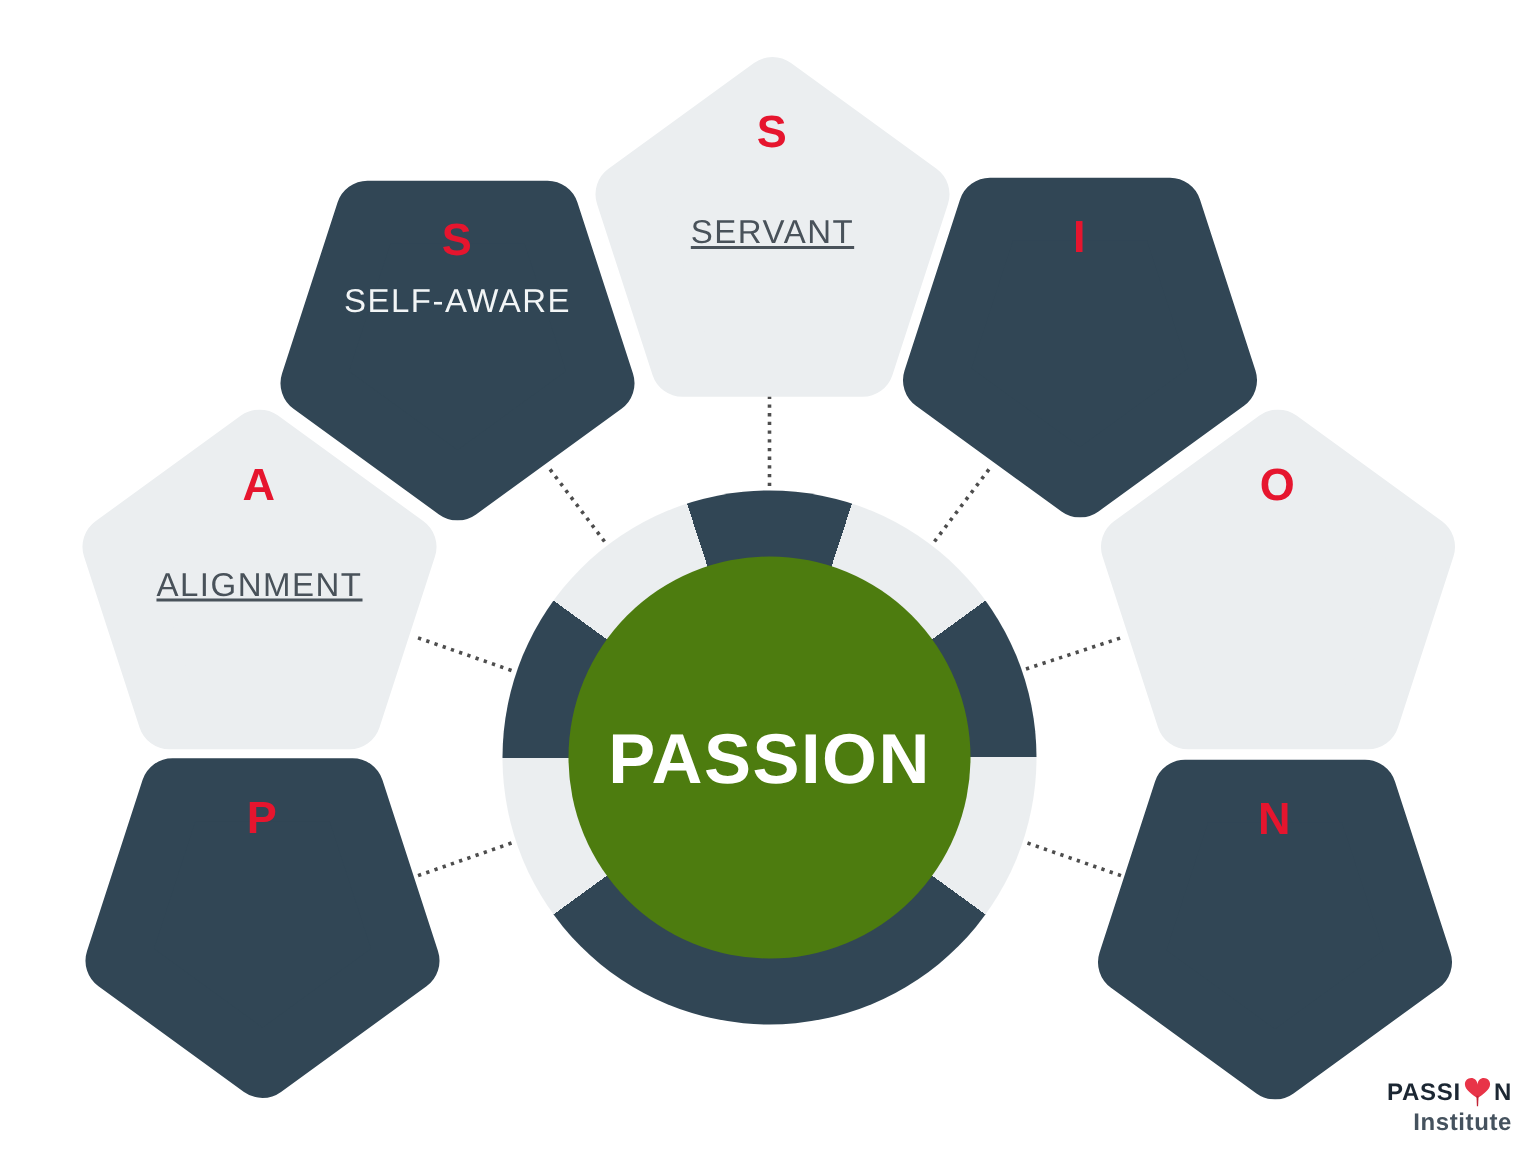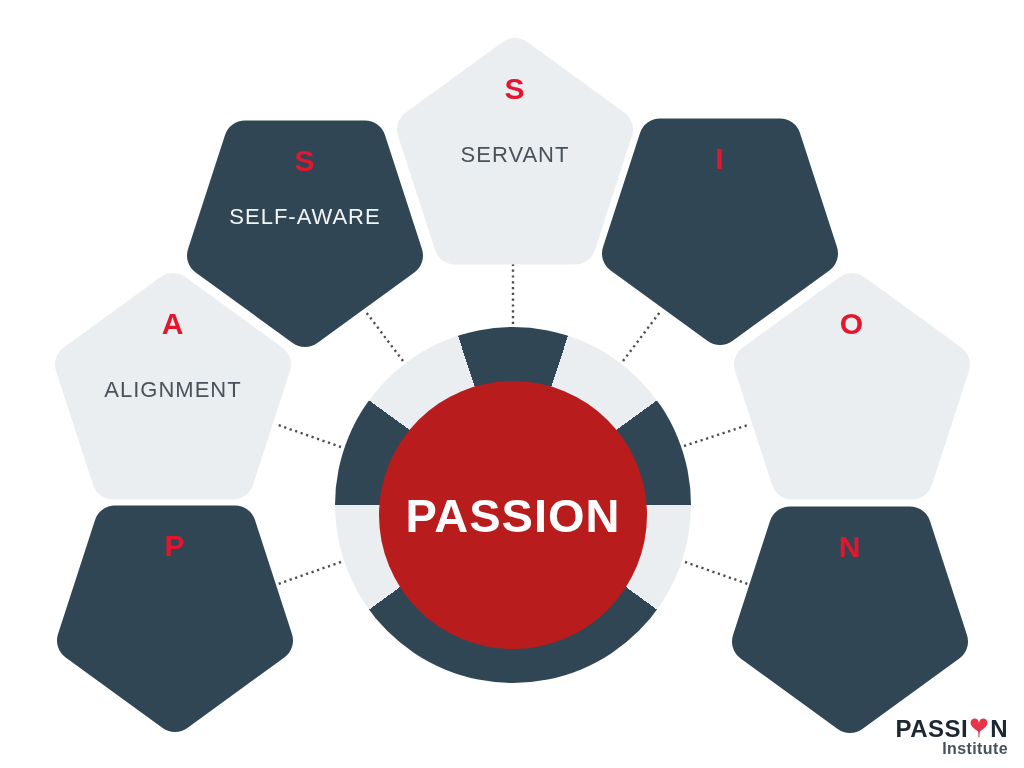--- a/index.html
+++ b/index.html
@@ -14,52 +14,52 @@
   .pent .shape-light{fill:#ebeef0;stroke:#ebeef0;stroke-width:42;stroke-linejoin:round;}
   .pent .letter{
     position:absolute;left:0;width:100%;text-align:center;
     font-size:30px;font-weight:700;color:#e6152e;line-height:30px;letter-spacing:1px;
   }
   .pent .label{
     position:absolute;left:0;width:100%;text-align:center;
     font-size:22px;font-weight:400;line-height:26px;letter-spacing:1px;
   }
   .pent.up .letter{top:36px;}
-  .pent.up .label{top:104px;}
+  .pent.up .label{top:104px;text-decoration:underline;}
   .pent.down .letter{top:34px;}
-  .pent.down .label{top:92px;}
+  .pent.down .label{top:76px;}
   .pent.light .label{color:#49525a;}
   .pent.dark .label{color:#f2f5f6;}
 
   .ring{
     position:absolute;left:335px;top:327px;width:356px;height:356px;border-radius:50%;
     background:conic-gradient(from 0deg,
       #314655 0deg 18deg,
       #ebeef0 18deg 54deg,
       #314655 54deg 90deg,
       #ebeef0 90deg 126deg,
       #314655 126deg 234deg,
       #ebeef0 234deg 270deg,
       #314655 270deg 306deg,
       #ebeef0 306deg 342deg,
       #314655 342deg 360deg);
   }
   .core{
-    position:absolute;left:379px;top:381px;width:268px;height:268px;border-radius:50%;
-    background:#b91c1c;display:flex;align-items:center;justify-content:center;
+    position:absolute;left:379px;top:371px;width:268px;height:268px;border-radius:50%;
+    background:#4d7c0f;display:flex;align-items:center;justify-content:center;
   }
   .core-text{
     color:#ffffff;font-size:47px;font-weight:700;letter-spacing:1px;
   }
   .logo{
     position:absolute;right:16px;bottom:10px;text-align:right;
   }
   .logo-line1{
     display:flex;align-items:center;justify-content:flex-end;
-    font-size:24px;font-weight:700;color:#1c2733;letter-spacing:0.5px;line-height:24px;
+    font-size:16px;font-weight:700;color:#1c2733;letter-spacing:0.5px;line-height:24px;
   }
   .logo-line1 .heart{margin:0 1px 2px 1px;}
   .logo-line2{
     font-size:16px;font-weight:700;color:#45525e;letter-spacing:0.4px;margin-top:-1px;
   }
 </style>
 </head>
 <body>
 
 <div class="canvas">

